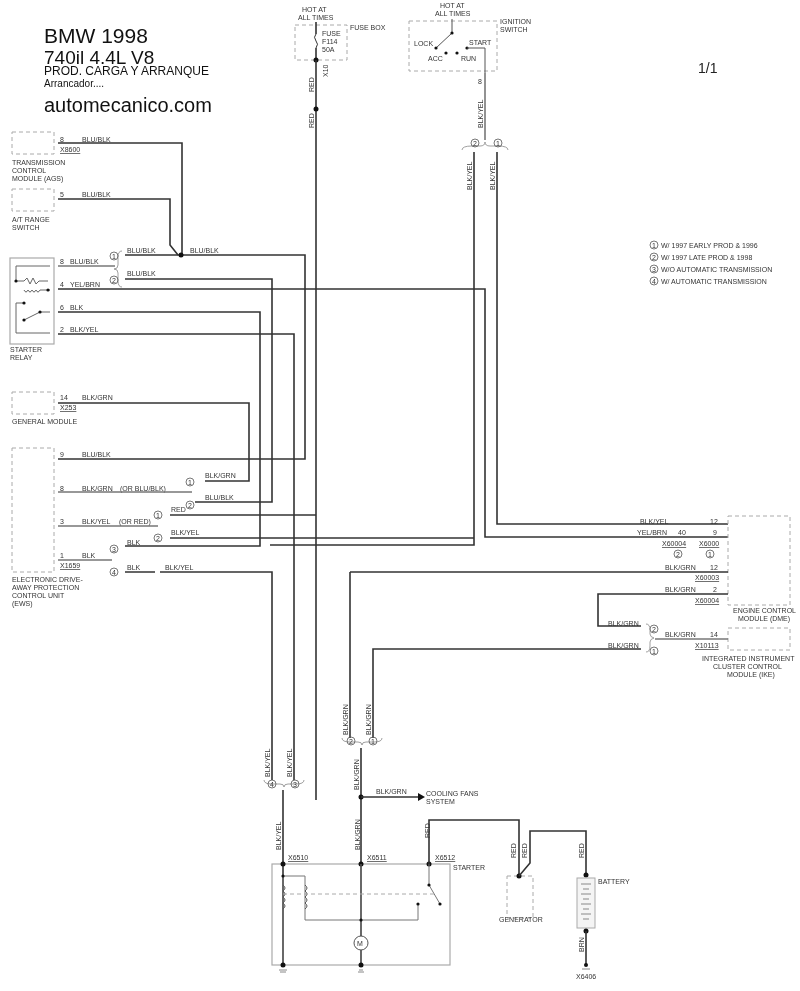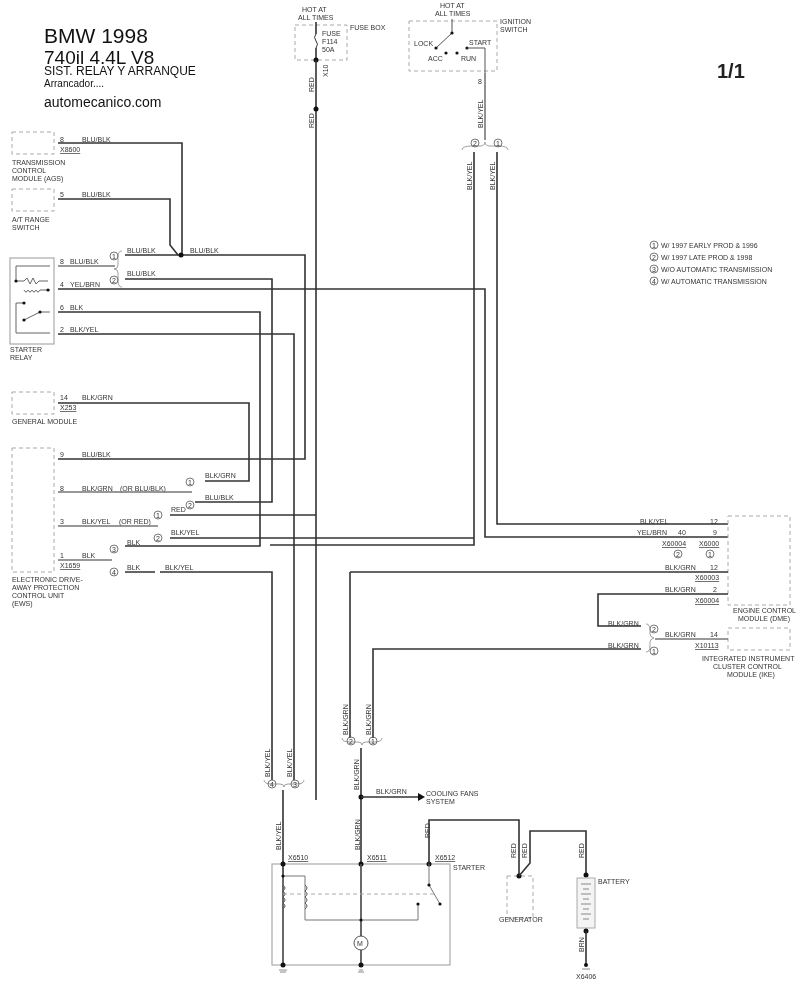--- a/index.html
+++ b/index.html
@@ -2,38 +2,38 @@
 <html><head>
 <meta charset="utf-8">
 <style>
   html,body{margin:0;padding:0;background:#fff;}
   body{width:800px;height:991px;position:relative;overflow:hidden;font-family:"Liberation Sans",sans-serif;color:#222;}
   .title{position:absolute;left:44px;font-weight:normal;color:#111;white-space:nowrap;}
   .t1{top:24px;font-size:21px;}
   .t2{top:47px;font-size:19px;}
   .t3{top:64px;font-size:12px;}
   .t4{top:78px;font-size:10px;}
-  .t5{top:94px;font-size:14px;}
-  .page{position:absolute;left:717px;top:60px;font-size:20px;font-weight:bold;}
+  .t5{top:94px;font-size:20px;}
+  .page{position:absolute;left:698px;top:60px;font-size:14px;font-weight:normal;}
   svg{position:absolute;left:0;top:0;}
   svg text{font-family:"Liberation Sans",sans-serif;font-size:7px;fill:#333;}
   .w{stroke:#333;stroke-width:1.6;fill:none;}
   .wg{stroke:#777;stroke-width:1.6;fill:none;}
   .box{stroke:#aaa;stroke-width:1;stroke-dasharray:4 3;fill:none;}
   .solidbox{stroke:#aaa;stroke-width:1.2;fill:none;}
   .dot{fill:#111;}
   .circ{fill:none;stroke:#555;stroke-width:0.8;}
   .brace{stroke:#888;stroke-width:0.8;fill:none;}
 </style>
 </head>
 <body>
 
 <div class="title t1">BMW 1998</div>
 <div class="title t2">740il  4.4L  V8</div>
-<div class="title t3">SIST. RELAY Y ARRANQUE</div>
+<div class="title t3">PROD. CARGA Y ARRANQUE</div>
 <div class="title t4">Arrancador....</div>
 <div class="title t5">automecanico.com</div>
 <div class="page">1/1</div>
 
 <svg width="800" height="991" viewBox="0 0 800 991">
 
   <g>
     <text x="302" y="12">HOT AT</text>
     <text x="298" y="20">ALL TIMES</text>
     <rect class="box" x="295" y="25" width="52" height="35"></rect>

